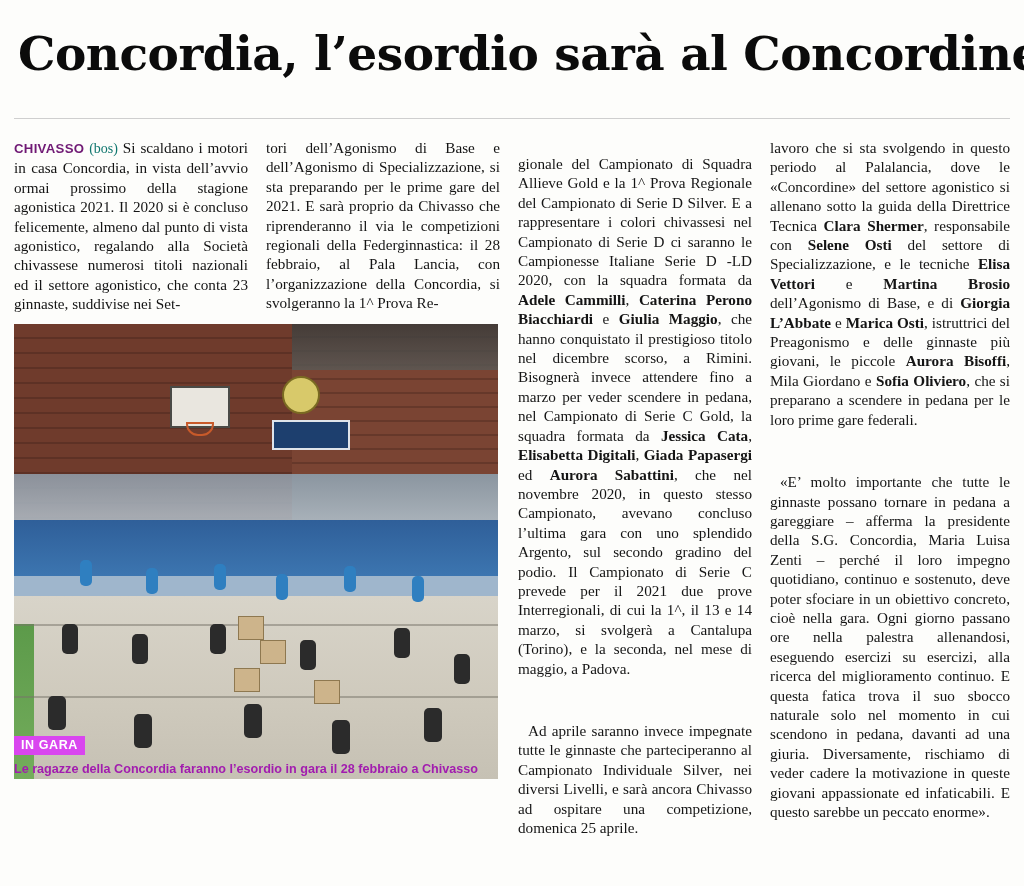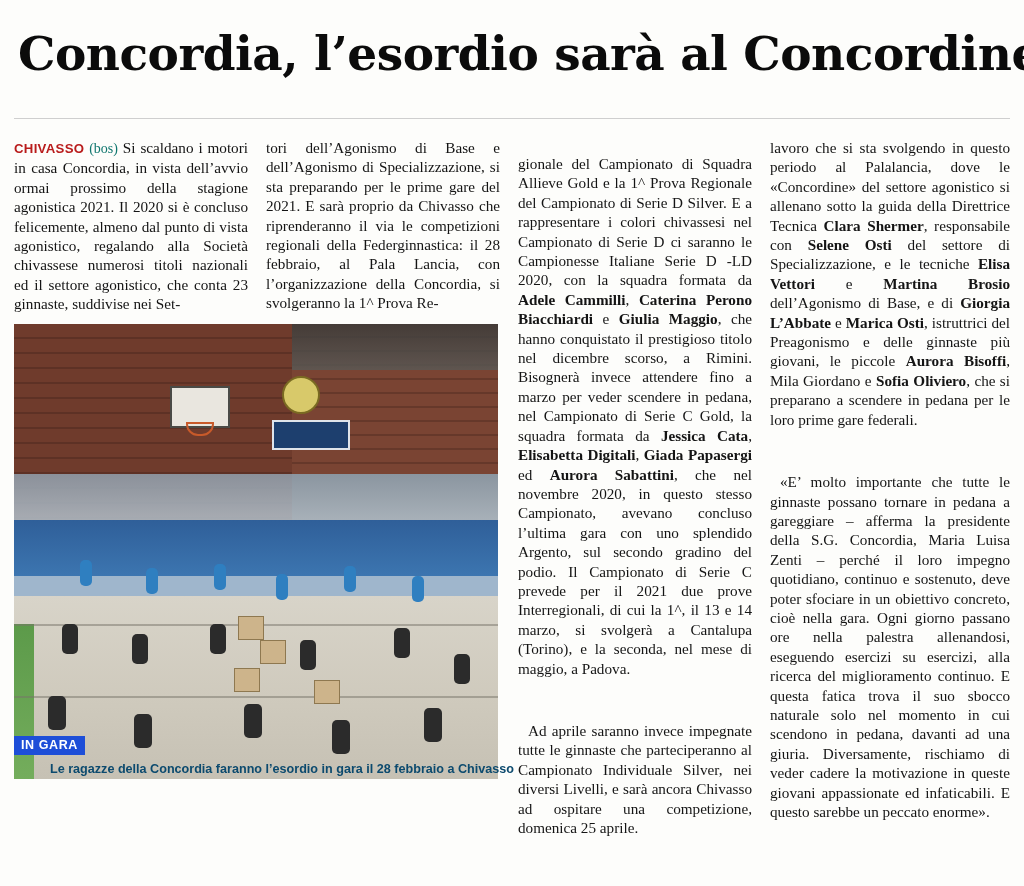--- a/index.html
+++ b/index.html
@@ -66,21 +66,21 @@
     text-justify: inter-word;
     hyphens: auto;
     color: #141414;
   }
   .col p + p { text-indent: 10px; margin-top: 43px; }
   .dateline {
     font-family: "Liberation Sans", sans-serif;
     font-weight: bold;
     font-size: 13.2px;
     letter-spacing: 0.3px;
-    color: #b91c1c;
+    color: #701a75;
   }
   .byline {
     font-size: 14px;
     color: #0f766e;
   }
   b.name { font-weight: bold; }
   .photo-wrap {
     position: relative;
     margin-top: 10px;
     width: 484px;
@@ -160,39 +160,38 @@
   .box {
     position: absolute;
     width: 24px; height: 22px;
     background: #cdb48b;
     border: 1px solid #8e7850;
   }
   .caption-bar {
     position: absolute;
     left: 0;
     bottom: 24px;
-    background: #1d4ed8;
+    background: #d946ef;
     color: #ffffff;
     font-family: "Liberation Sans", sans-serif;
     font-weight: bold;
     font-size: 12.5px;
     letter-spacing: .6px;
     padding: 2px 7px 3px 7px;
   }
   .caption-text {
     position: absolute;
     left: 0;
     bottom: 2px;
     width: 480px;
     font-family: "Liberation Sans", sans-serif;
     font-weight: bold;
     font-size: 12.6px;
     line-height: 15px;
-    color: #0c4a6e;
-    padding-left: 36px;
+    color: #a21caf;
   }
   .col1-inner { position: relative; height: 716px; }
   .col-text-top { width: 234px; }
   .wide-photo-col { width: 484px; }
 </style>
 </head>
 <body>
 
 <div class="page">
 

